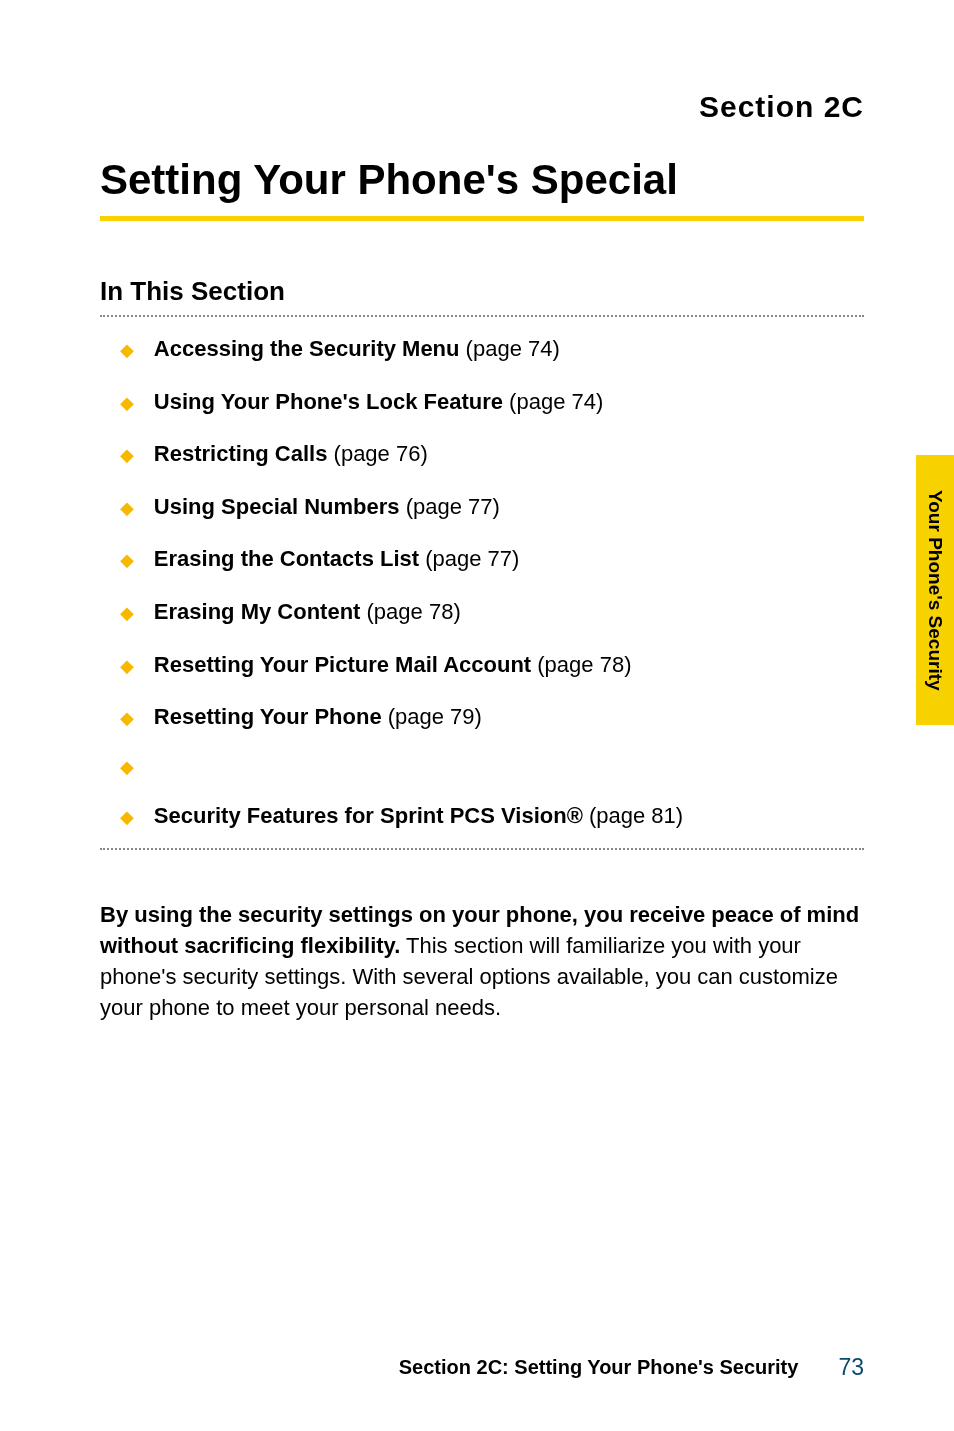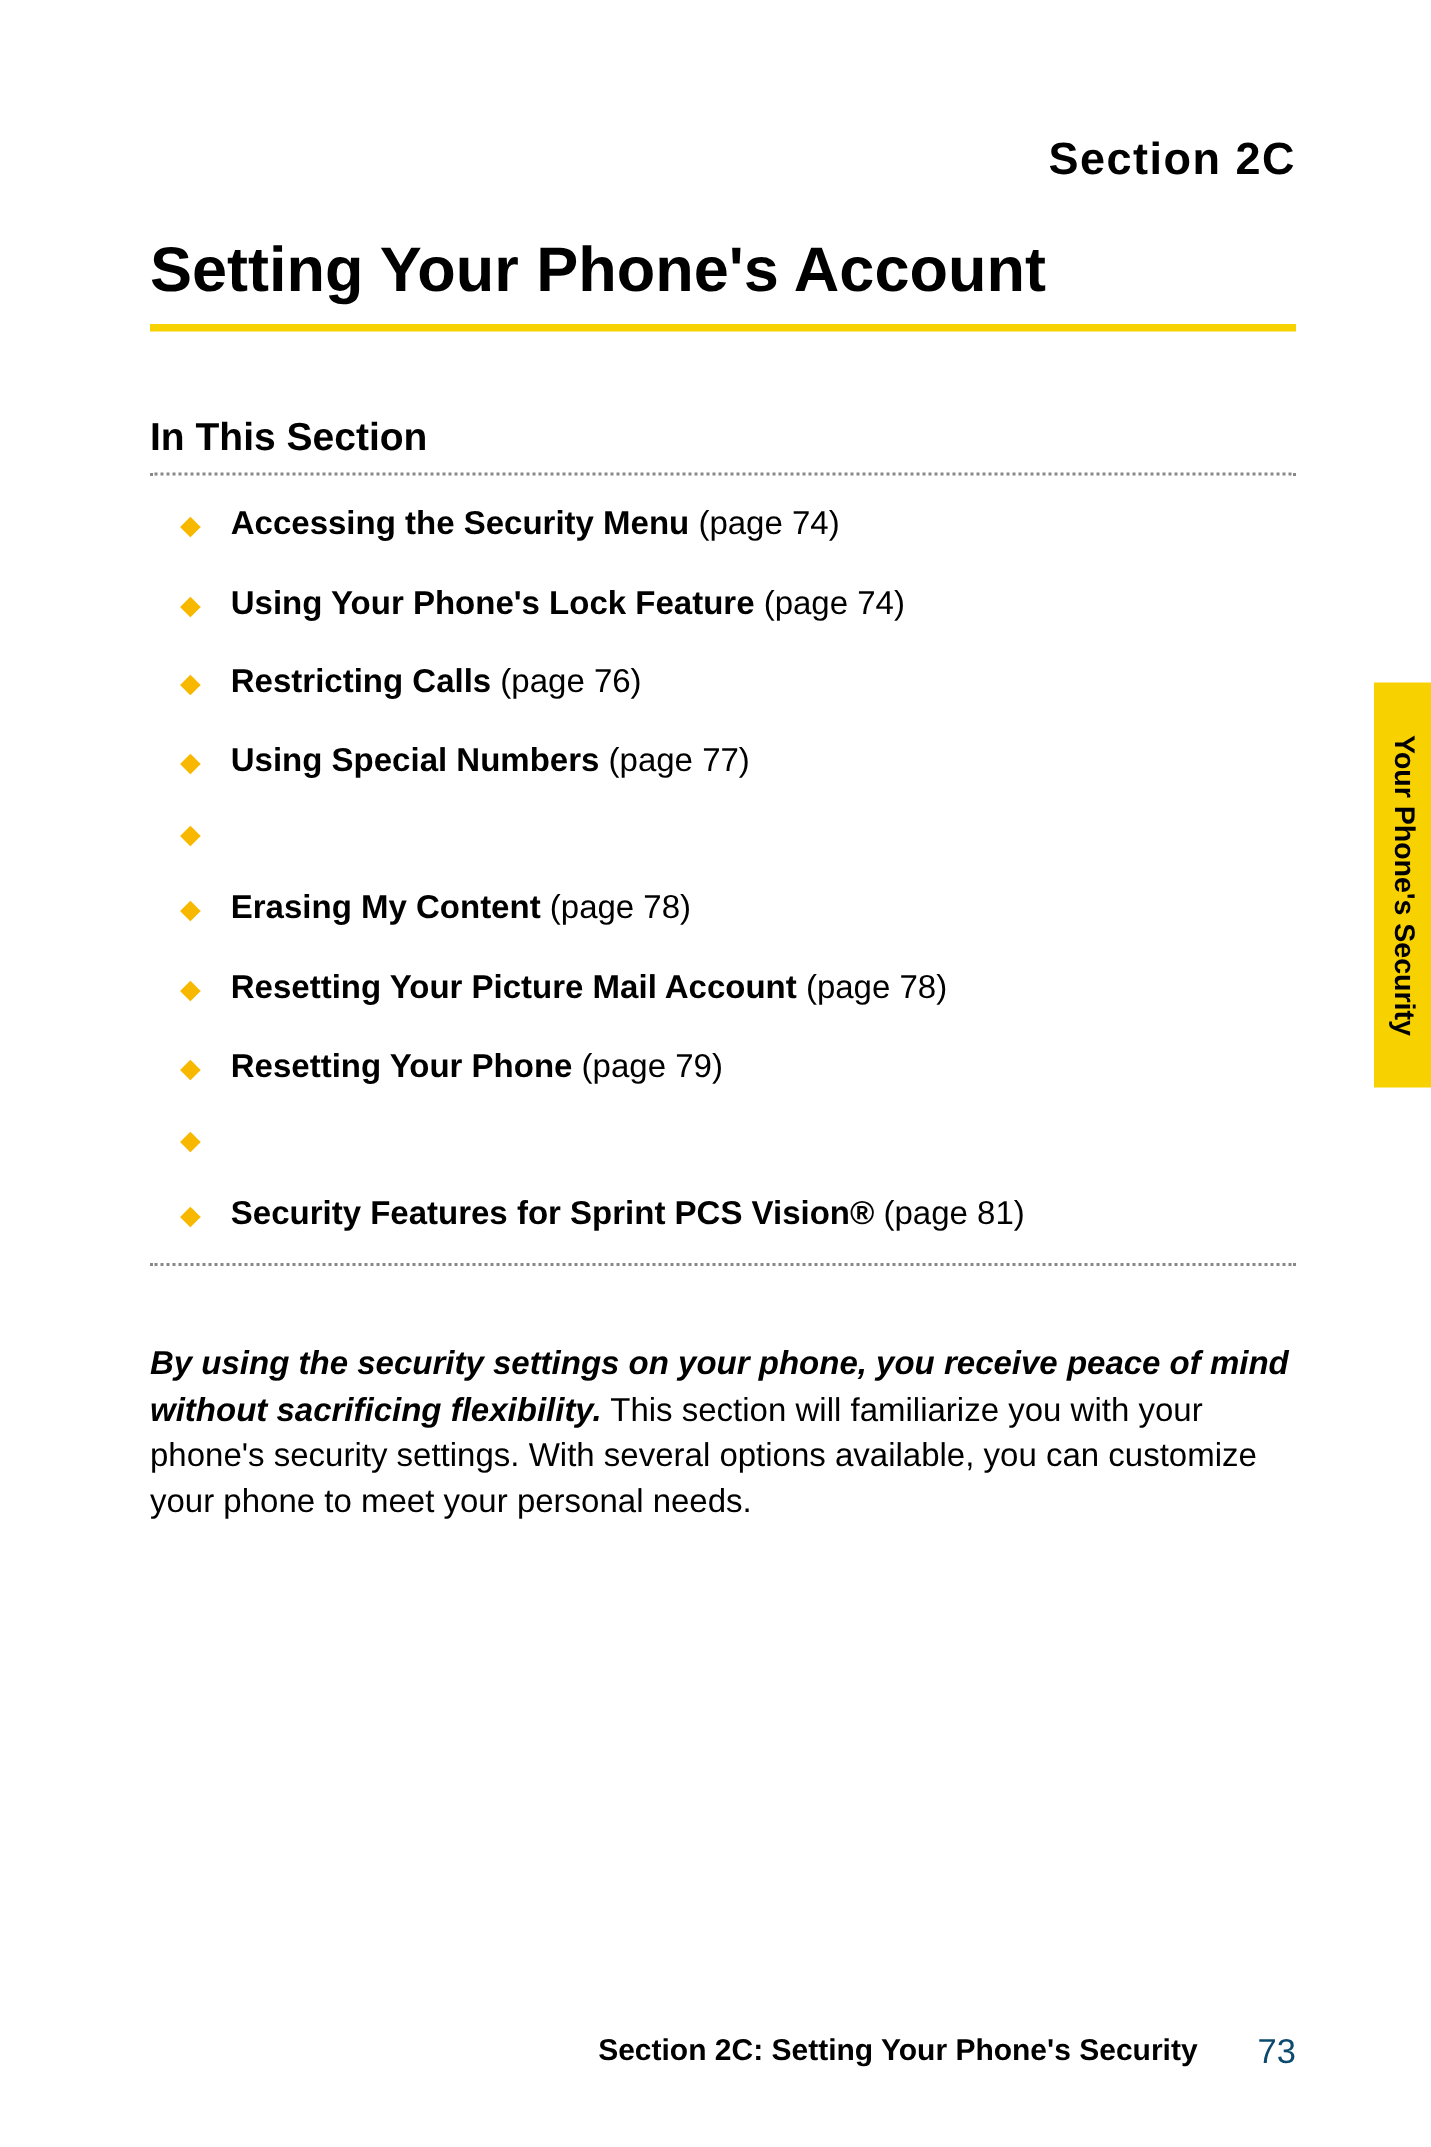--- a/index.html
+++ b/index.html
@@ -99,21 +99,20 @@
     }
     
     .body-text {
       font-size: 22px;
       line-height: 1.4;
       font-family: Arial, sans-serif;
     }
     
     .body-bold {
       font-weight: bold;
-      font-style: italic;
     }
     
     .side-tab {
       position: absolute;
       right: 0;
       top: 455px;
       width: 38px;
       height: 270px;
       background: #f8d200;
       display: flex;
@@ -152,21 +151,21 @@
       color: #0c4a6e;
     }
   </style>
 </head>
 <body>
 
 <div class="page">
 
   <div class="section-label">Section 2C</div>
 
-  <h1 class="main-title">Setting Your Phone's Account</h1>
+  <h1 class="main-title">Setting Your Phone's Special</h1>
   <div class="title-underline"></div>
 
   <h2 class="subsection-title">In This Section</h2>
   <hr class="dotted-line">
 
   <ul class="toc-list">
     <li class="toc-item">
       <span class="bullet">◆</span>
       <span class="toc-text">
         <span class="toc-bold">Accessing the Security Menu</span><span class="toc-page"> (page 74)</span>
@@ -185,20 +184,23 @@
       </span>
     </li>
     <li class="toc-item">
       <span class="bullet">◆</span>
       <span class="toc-text">
         <span class="toc-bold">Using Special Numbers</span><span class="toc-page"> (page 77)</span>
       </span>
     </li>
     <li class="toc-item">
       <span class="bullet">◆</span>
+      <span class="toc-text">
+        <span class="toc-bold">Erasing the Contacts List</span><span class="toc-page"> (page 77)</span>
+      </span>
     </li>
     <li class="toc-item">
       <span class="bullet">◆</span>
       <span class="toc-text">
         <span class="toc-bold">Erasing My Content</span><span class="toc-page"> (page 78)</span>
       </span>
     </li>
     <li class="toc-item">
       <span class="bullet">◆</span>
       <span class="toc-text">

